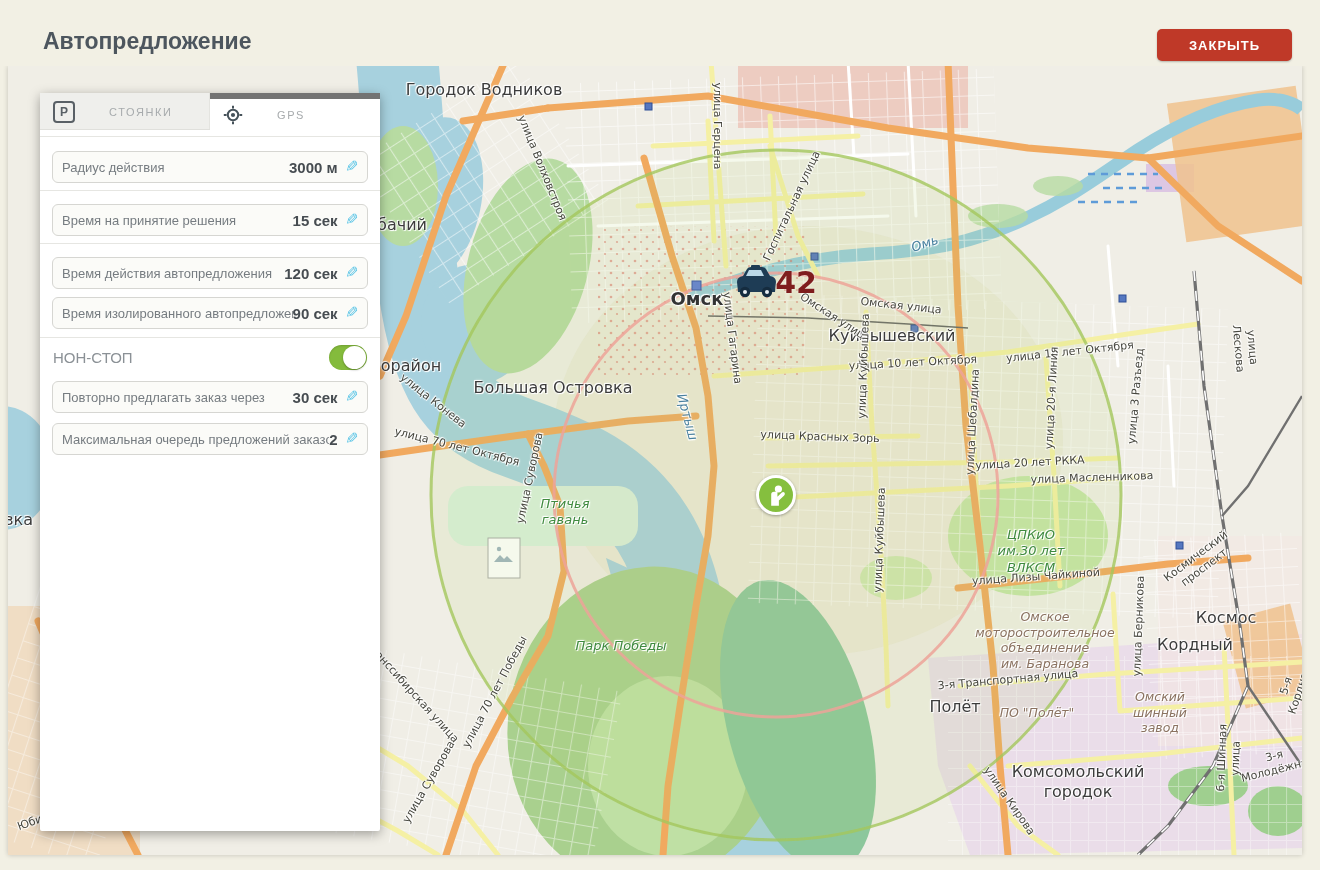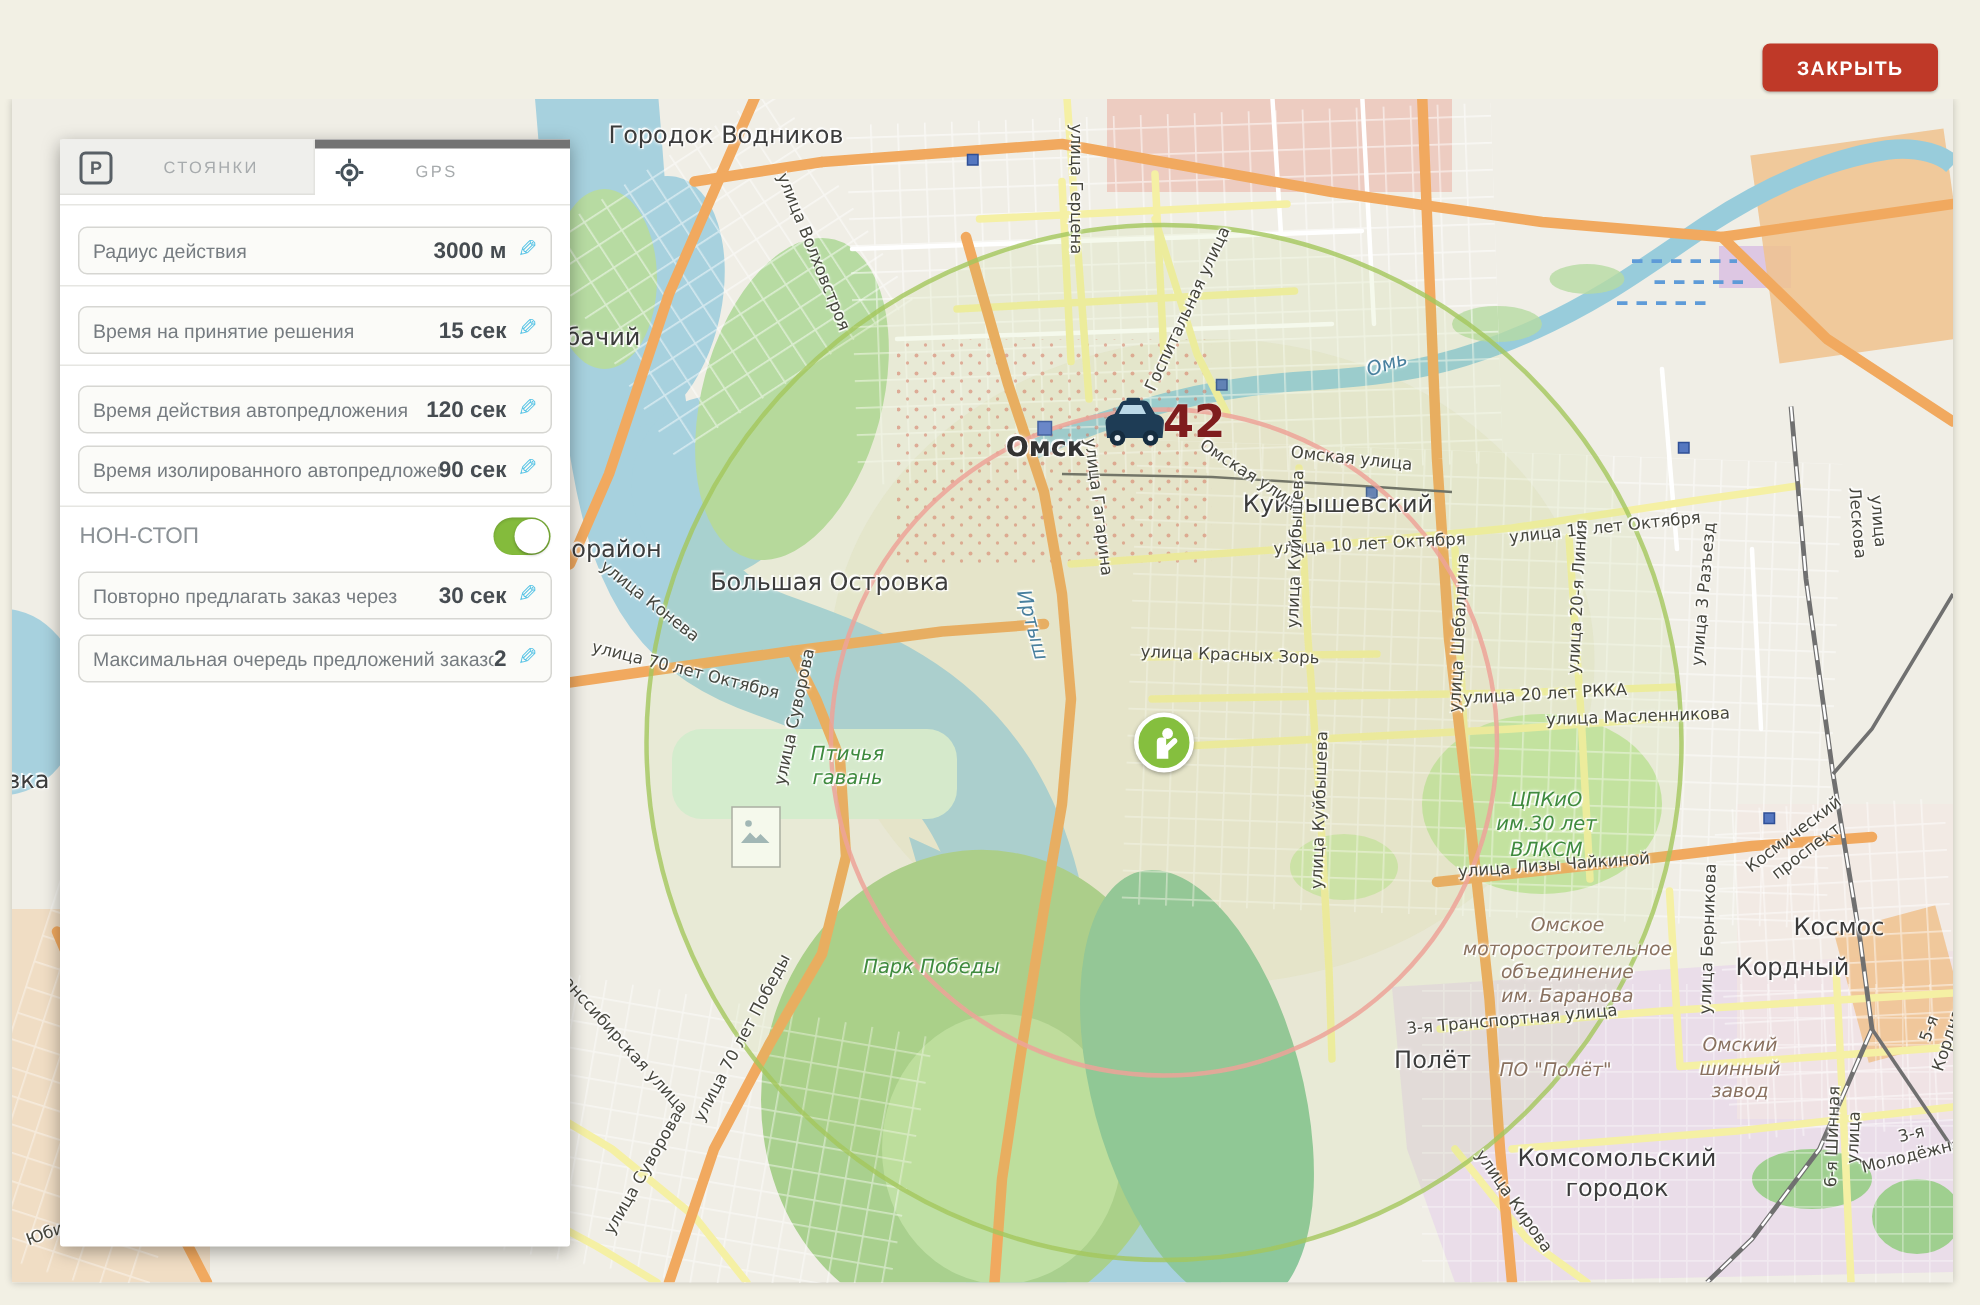--- a/index.html
+++ b/index.html
@@ -1,20 +1,20 @@
 <!DOCTYPE html>
 <html><head>
 <meta charset="utf-8">
 <style>
   html,body{margin:0;padding:0;width:1320px;height:870px;overflow:hidden;
     background:#f2f0e4;font-family:"Liberation Sans","DejaVu Sans",sans-serif;}
   
   .header{position:absolute;left:0;top:0;width:1320px;height:66px;background:#f2f0e4;}
   .title{position:absolute;left:43px;top:28px;font-size:23px;font-weight:bold;color:#4d565e;}
-  .close-btn{position:absolute;right:28px;top:29px;width:117px;height:32px;background:#bf3928;
+  .close-btn{position:absolute;right:28px;top:29px;width:135px;height:32px;background:#bf3928;
     border:none;border-radius:5px;color:#fff;font-size:13px;font-weight:bold;letter-spacing:1px;
     font-family:"Liberation Sans",sans-serif;cursor:pointer;box-shadow:0 1px 2px rgba(0,0,0,.25);}
   
   .map{position:absolute;left:8px;top:66px;width:1294px;height:789px;background:#f0eee6;
     overflow:hidden;box-shadow:0 0 5px rgba(0,0,0,.2);}
   .map svg.base{position:absolute;left:0;top:0;}
   .ml{position:absolute;transform:translate(-50%,-50%);white-space:pre-line;text-align:center;
     font-family:"DejaVu Sans",sans-serif;line-height:1.25;pointer-events:none;
     text-shadow:0 0 2px #fff,0 0 3px #fff,1px 1px 0 rgba(255,255,255,.9),-1px -1px 0 rgba(255,255,255,.9);}
   .ml.street{font-size:11px;color:#46463e;}
@@ -273,20 +273,21 @@
     <svg viewBox="-10 -10 20 20" width="24" height="24">
       <g fill="#fff">
         <circle cx="2" cy="-5" r="3"></circle>
         <path d="M -4,9 L -4,-0.5 Q -4,-2.8 -1.6,-2.8 L 1.2,-2.8 L 1.2,1.5 L 4.6,-1.8 Q 6,-3.2 7,-2 Q 8,-0.8 6.8,0.4 L 2.4,4.6 L 2.4,9 Z"></path>
       </g>
     </svg>
   </div>
 </div>
 
 <div class="header">
+  <div class="title">Автопредложение</div>
   <button class="close-btn">ЗАКРЫТЬ</button>
 </div>
 
 <div class="panel">
   <div class="tabbar">
     <div class="tab inactive">
       <span class="picon">P</span>
       <span class="tlabel">СТОЯНКИ</span>
     </div>
     <div class="tab active">

